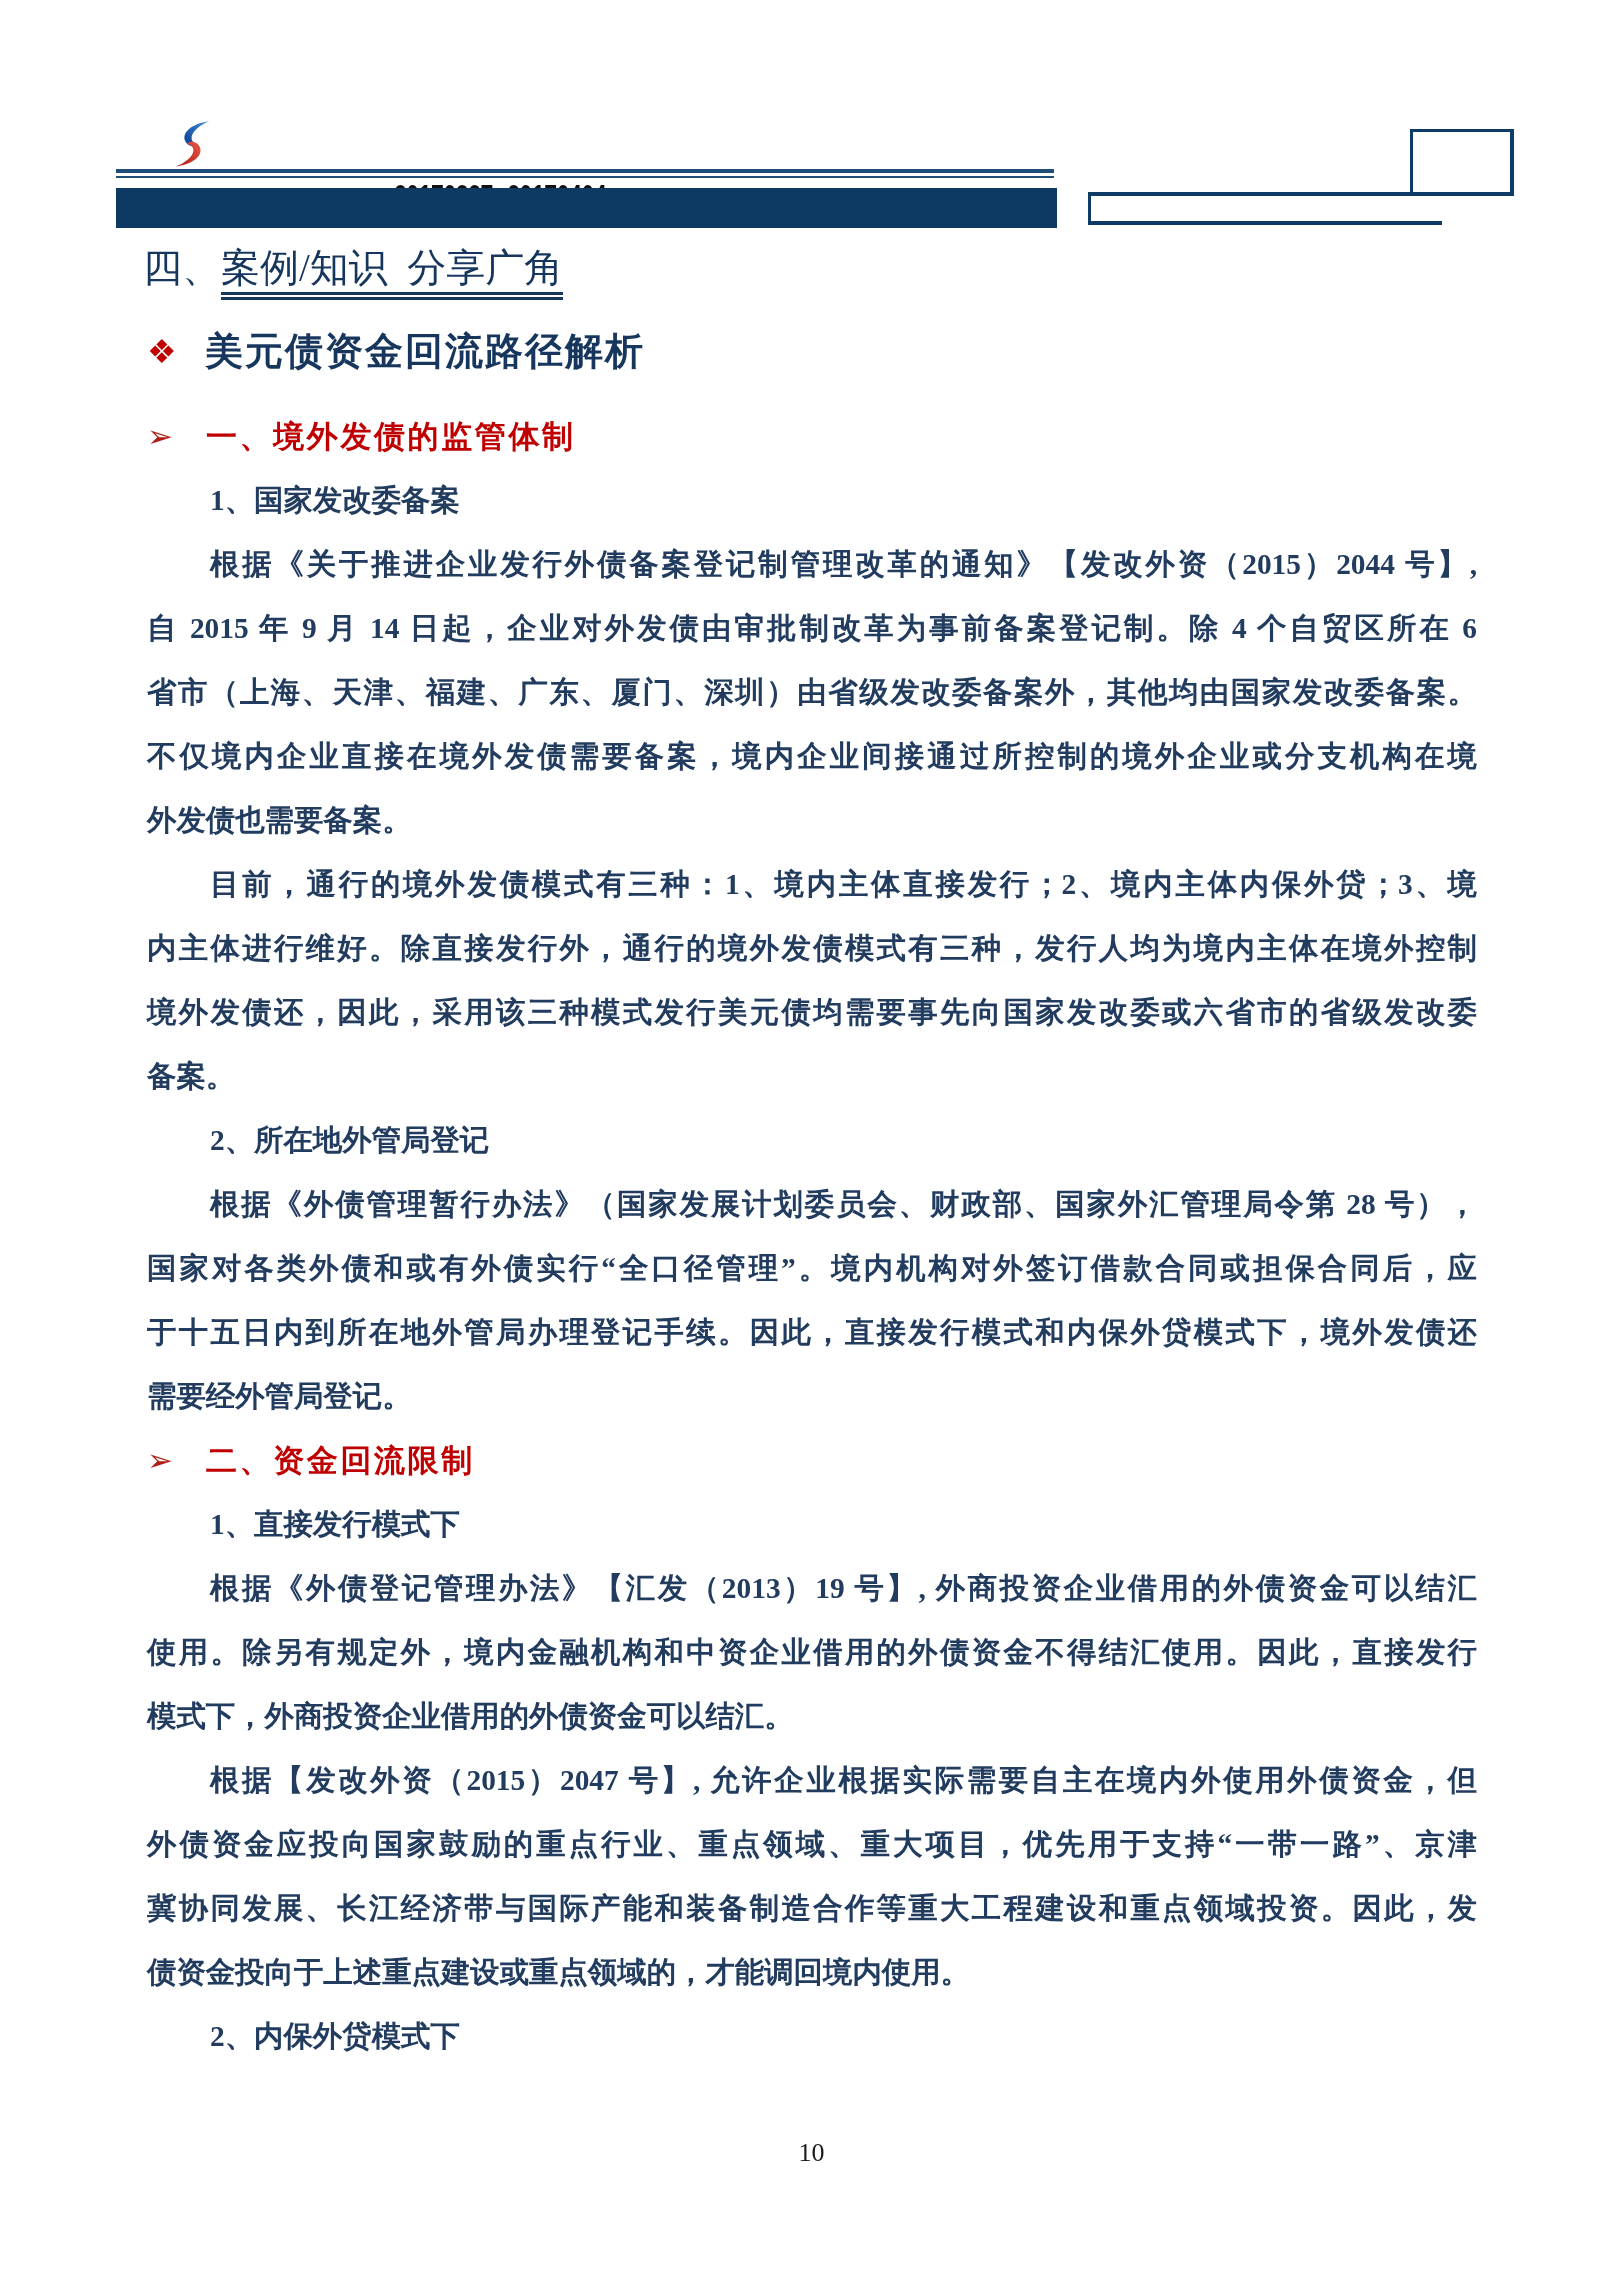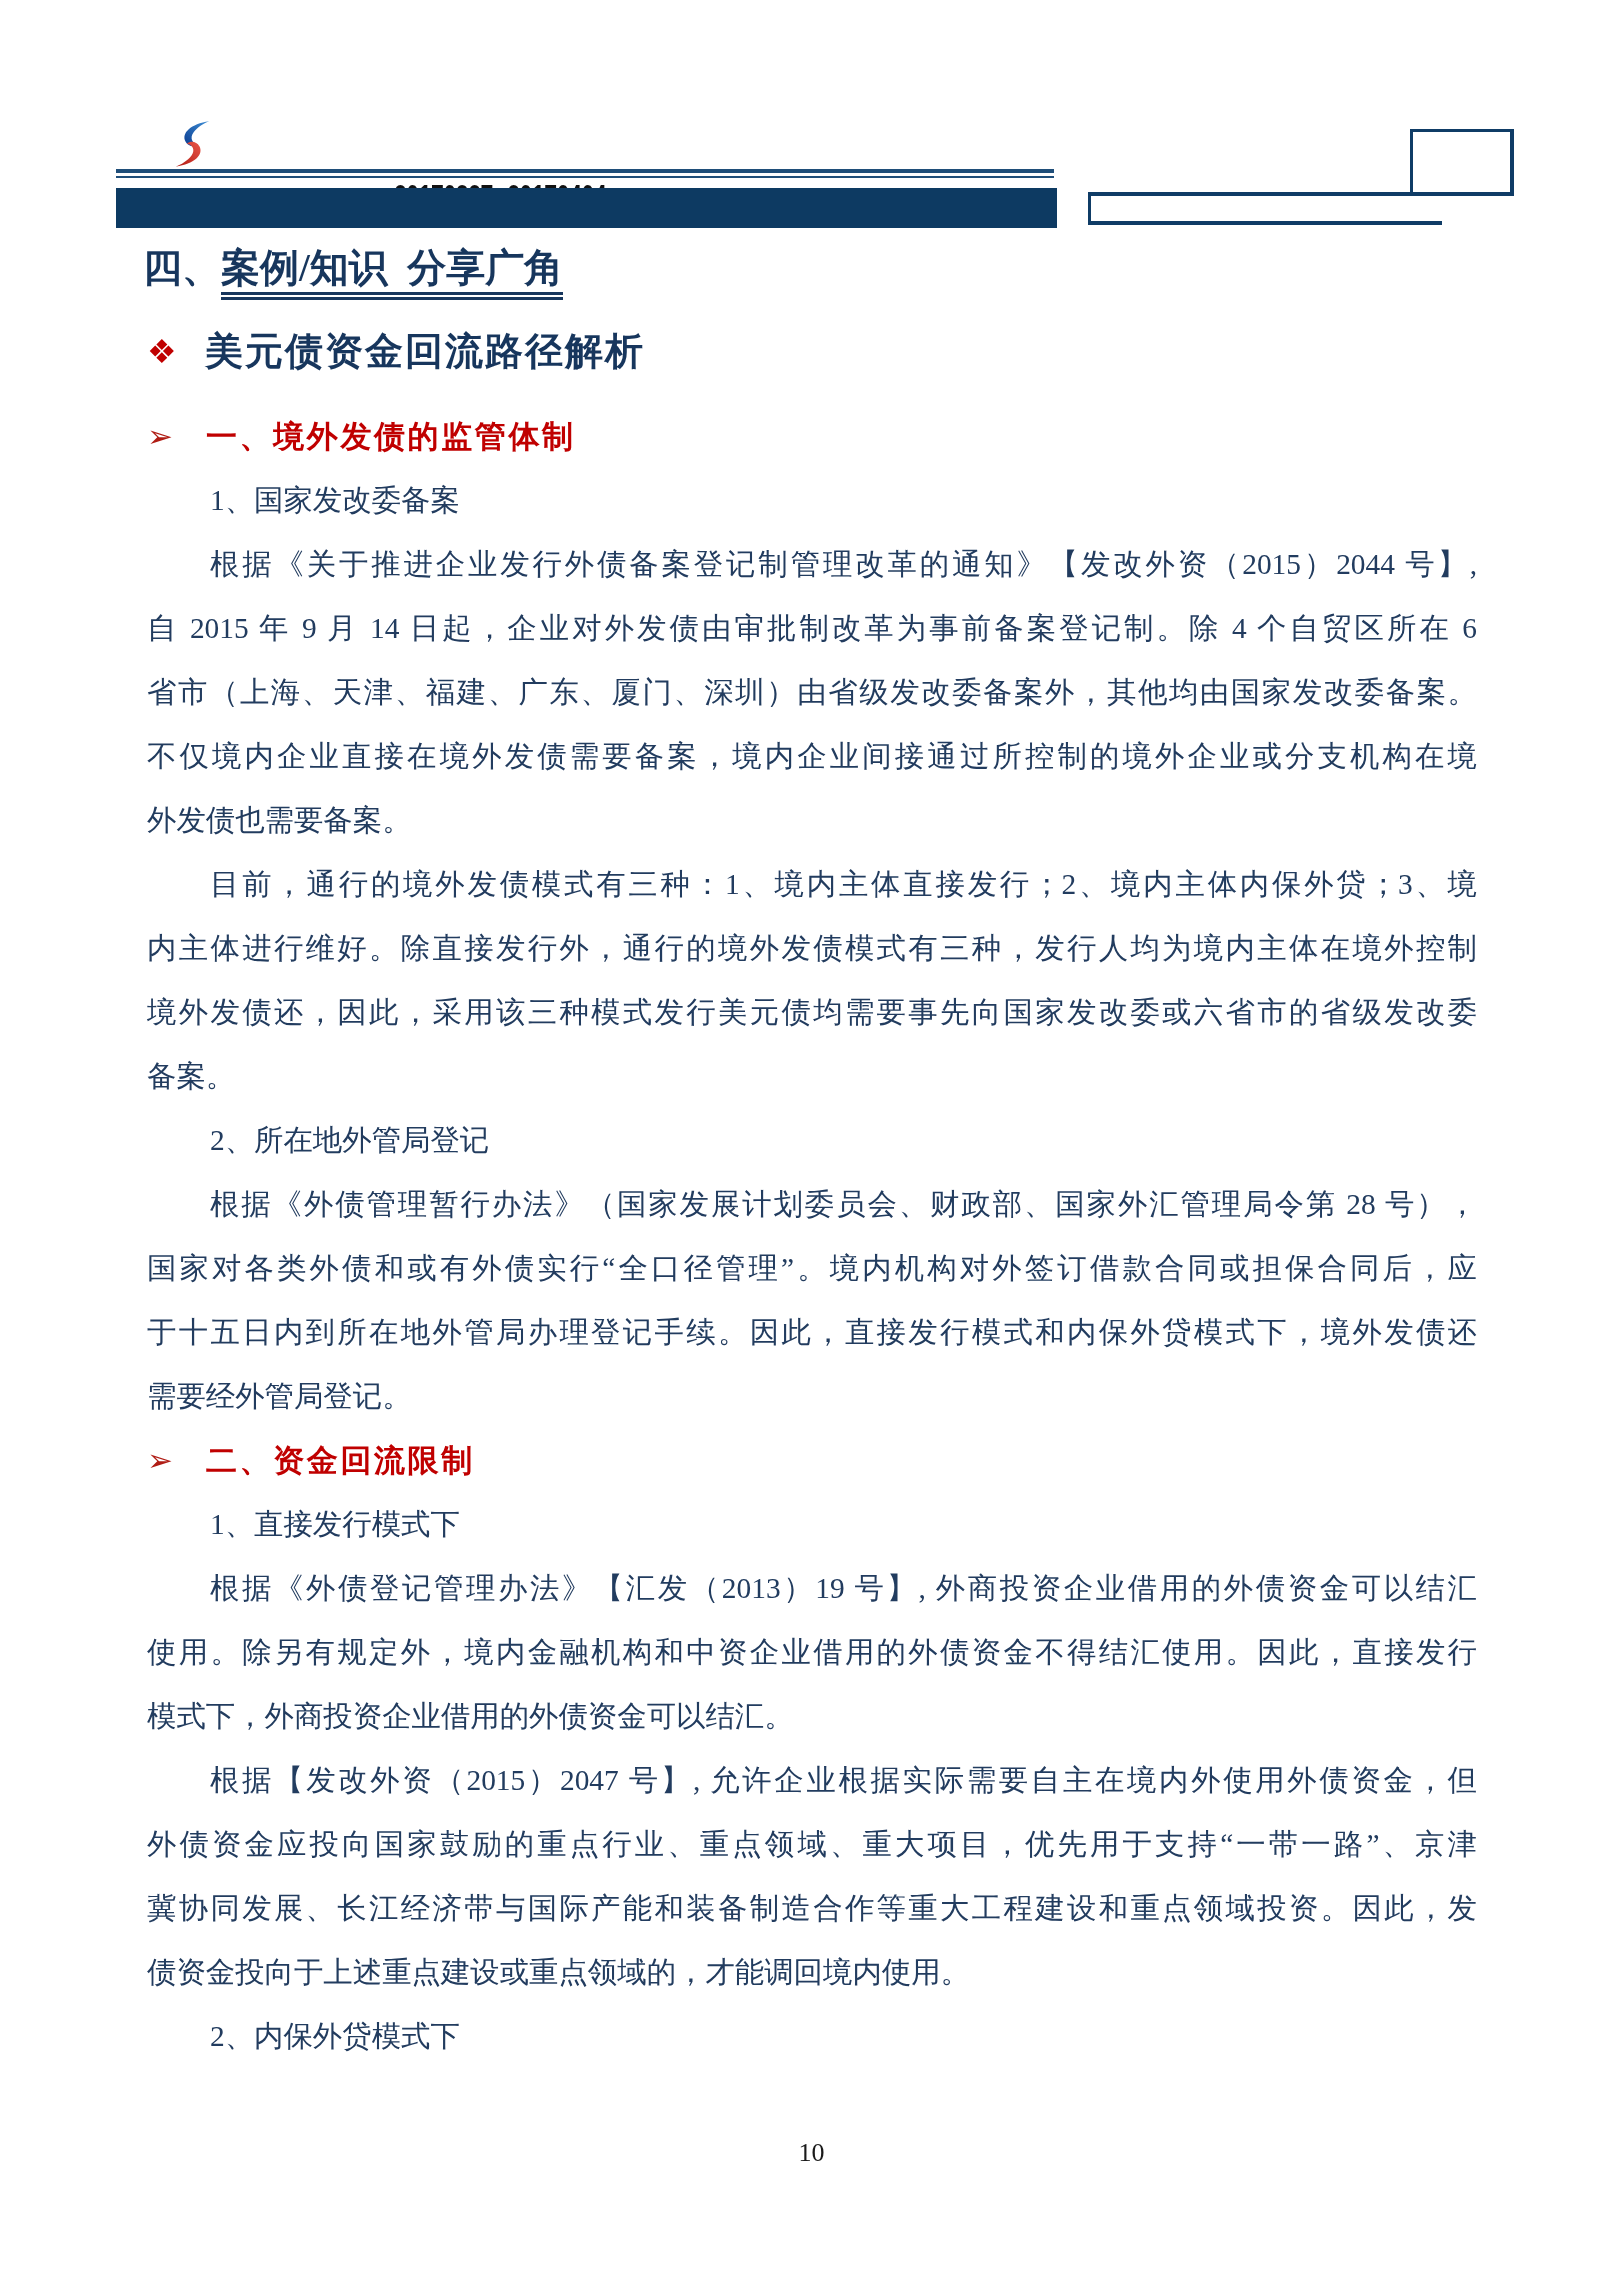--- a/index.html
+++ b/index.html
@@ -15,29 +15,29 @@
   .brand-cjk{font-size:23px;color:#161616;letter-spacing:2.6px;margin-top:48px;}
   .brand-num{font-family:"Liberation Sans",sans-serif;font-weight:700;font-size:33px;
              color:#111;display:inline-block;transform:scaleX(.70);transform-origin:left bottom;
              letter-spacing:-0.7px;}
   .sep1{position:absolute;left:116px;top:169px;width:938px;height:3.9px;background:#1f4e79;}
   .sep2{position:absolute;left:116px;top:176px;width:938px;height:2px;background:#1f4e79;}
   .navbar{position:absolute;left:116px;top:188px;width:941px;height:40px;background:#0d3a62;}
   
   .deco{position:absolute;background:#0f3c66;}
   
-  .title{position:absolute;left:143px;top:246px;font-size:39px;font-weight:700;
+  .title{position:absolute;left:143px;top:246px;font-size:39px;font-weight:400;
          color:#17365d;white-space:nowrap;line-height:43px;text-align:center;}
   .title .us{border-bottom:8.5px double #17365d;padding-bottom:3.3px;}
   .subtitle{position:absolute;left:147px;top:326px;display:flex;align-items:center;white-space:nowrap;}
   .subtitle .diamond{color:#c00000;font-size:33px;width:58px;font-family:"DejaVu Sans",sans-serif;}
   .subtitle .st-text{font-size:38px;font-weight:700;color:#17365d;letter-spacing:2px;}
   
   .content{position:absolute;left:147px;top:404px;width:1330px;}
-  .line{height:64px;line-height:64px;font-size:29.4px;color:#223c5f;white-space:pre;}
+  .line{height:64px;line-height:64px;font-size:29.4px;color:#223c5f;white-space:pre;font-weight:bold;}
   .line.just{white-space:normal;text-align:justify;text-align-last:justify;text-justify:inter-character;}
   .line.ind{text-indent:63px;}
   .line.sub{padding-left:63px;}
   .line.h-red{color:#c00000;font-weight:700;font-size:31px;letter-spacing:2.6px;}
   .line.h-red .arrow{display:inline-block;width:59px;letter-spacing:0;
         font-family:"DejaVu Sans",sans-serif;font-size:31px;color:#b01c14;font-weight:400;}
   
   .pagenum{position:absolute;left:0;top:2138px;width:1623px;text-align:center;
            font-size:26px;color:#1a1a1a;}
 </style>

